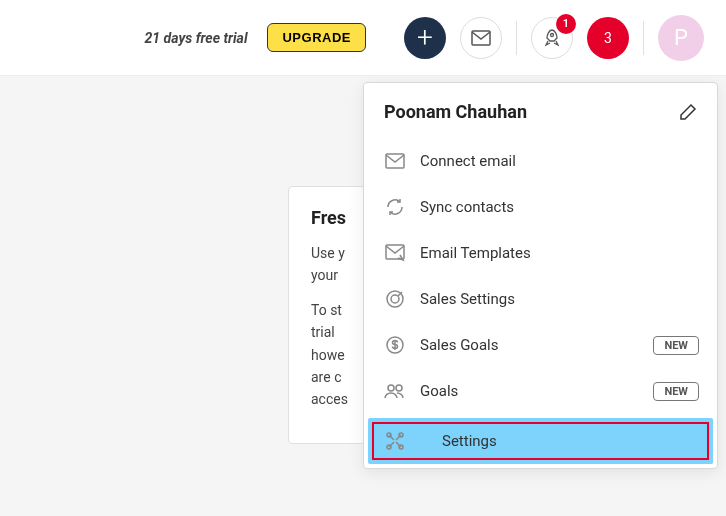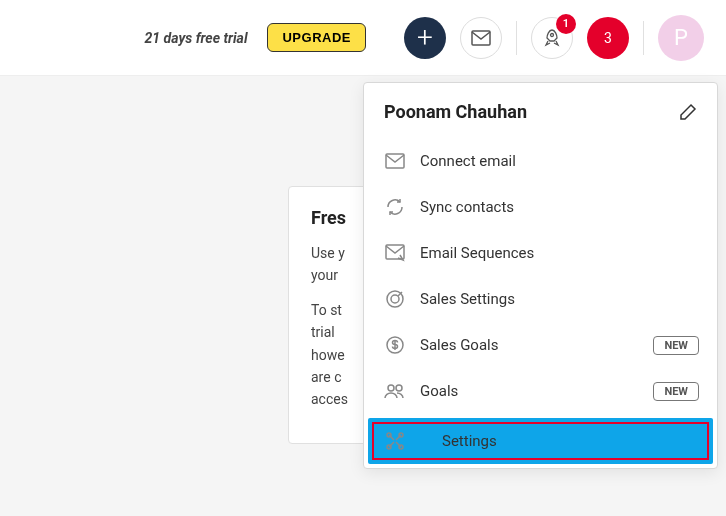--- a/index.html
+++ b/index.html
@@ -117,21 +117,21 @@
       display: flex;
       align-items: center;
       padding: 12px 20px;
       gap: 14px;
       cursor: pointer;
       font-size: 15px;
       color: #333;
       position: relative;
     }
     .dd-item.highlighted {
-      background: #0ea5e9;
+      background: #7dd3fc;
       outline: 2px solid #e4002b;
       outline-offset: -6px;
       margin: 4px;
       padding: 12px 16px;
       border-radius: 2px;
       gap: 36px;
     }
     .dd-icon { width: 22px; height: 22px; display: flex; align-items: center; justify-content: center; flex-shrink: 0; }
     .new-badge {
       position: absolute;
@@ -225,21 +225,21 @@
 
 
   <div class="dd-item">
     <span class="dd-icon">
       <svg width="20" height="18" viewBox="0 0 20 18" fill="none" stroke="#888" stroke-width="1.5">
           <rect x="1" y="1" width="18" height="14" rx="1"></rect>
           <path d="M1 2l9 7 9-7"></path>
           <path d="M15 11l3 5-5-2"></path>
         </svg>
     </span>
-    <span>Email Sequences</span>
+    <span>Email Templates</span>
   </div>
 
   <div class="dd-item">
     <span class="dd-icon">
       <svg width="20" height="20" viewBox="0 0 20 20" fill="none" stroke="#888" stroke-width="1.5">
           <circle cx="10" cy="10" r="8"></circle>
           <circle cx="10" cy="10" r="4"></circle>
           <path d="M13 7l4-4"></path>
         </svg>
     </span>

